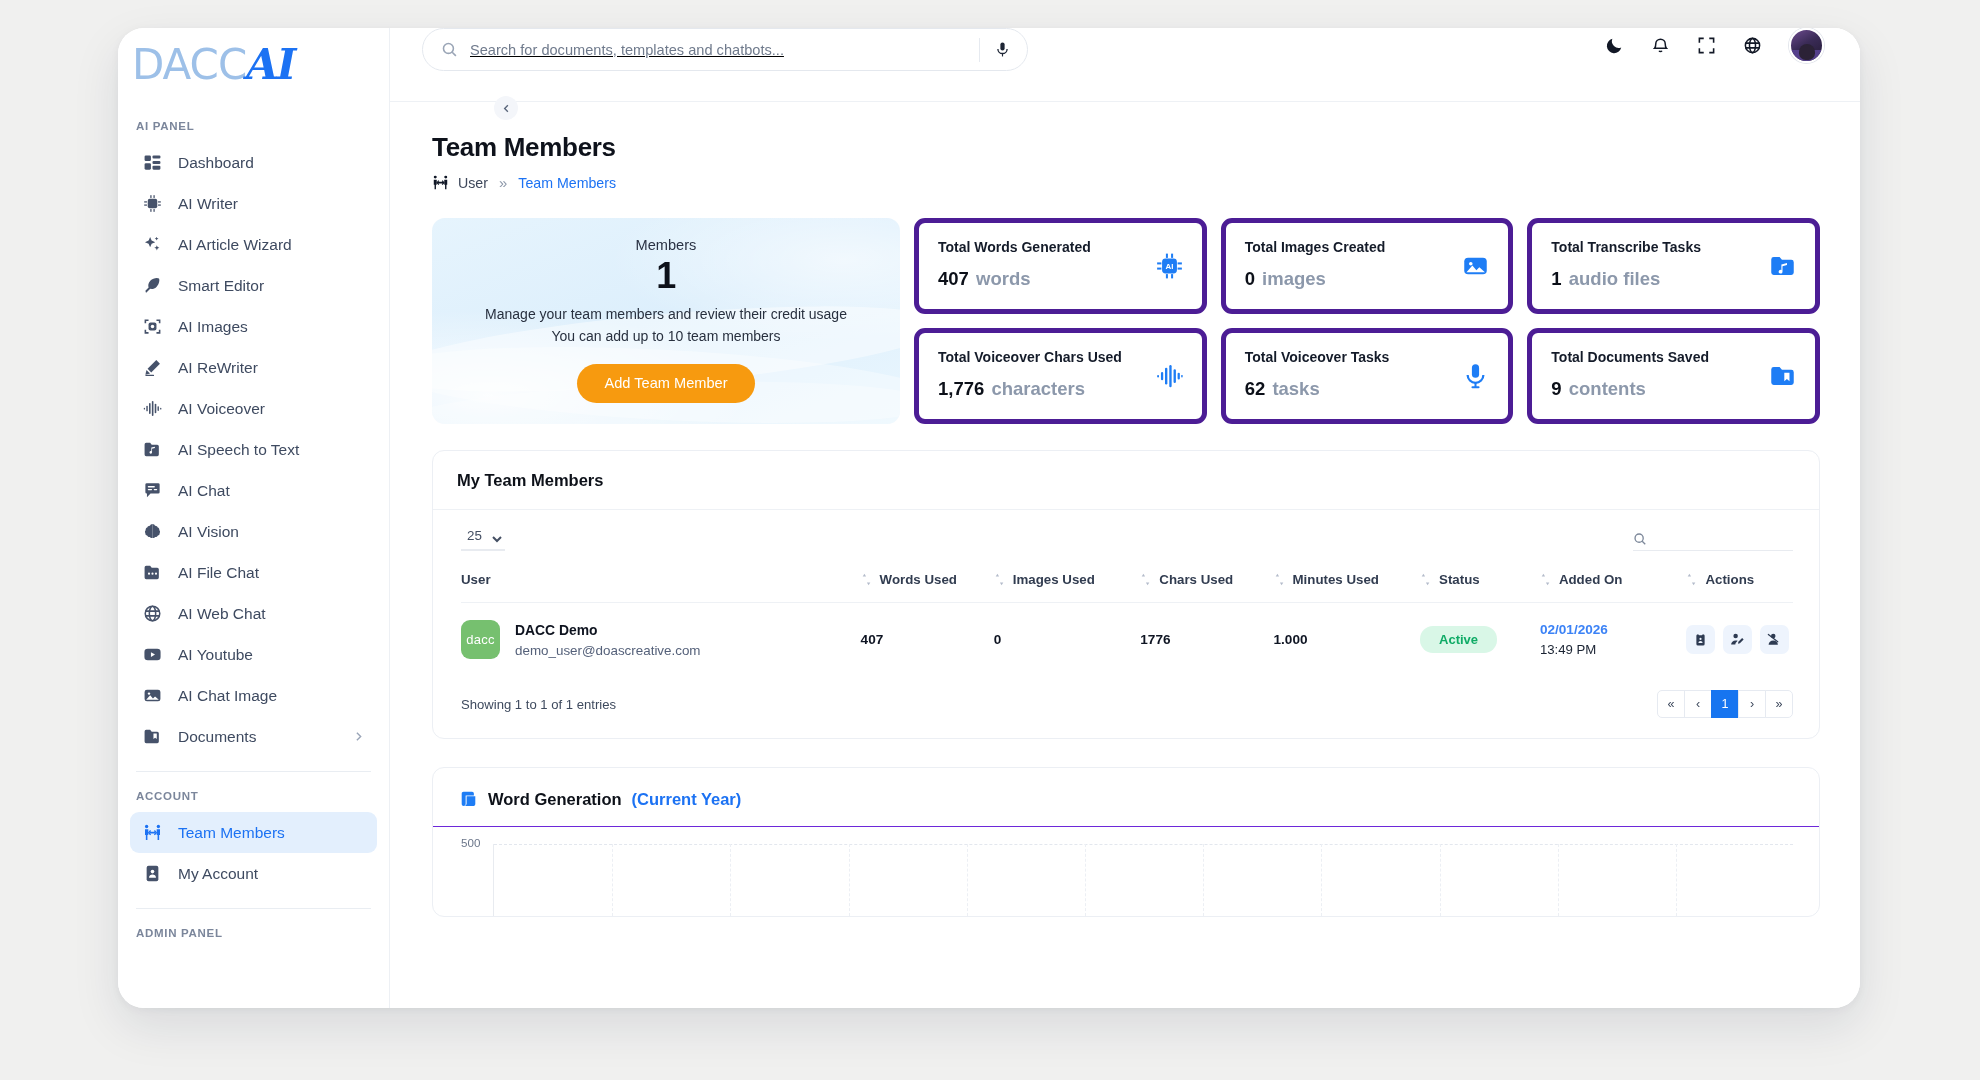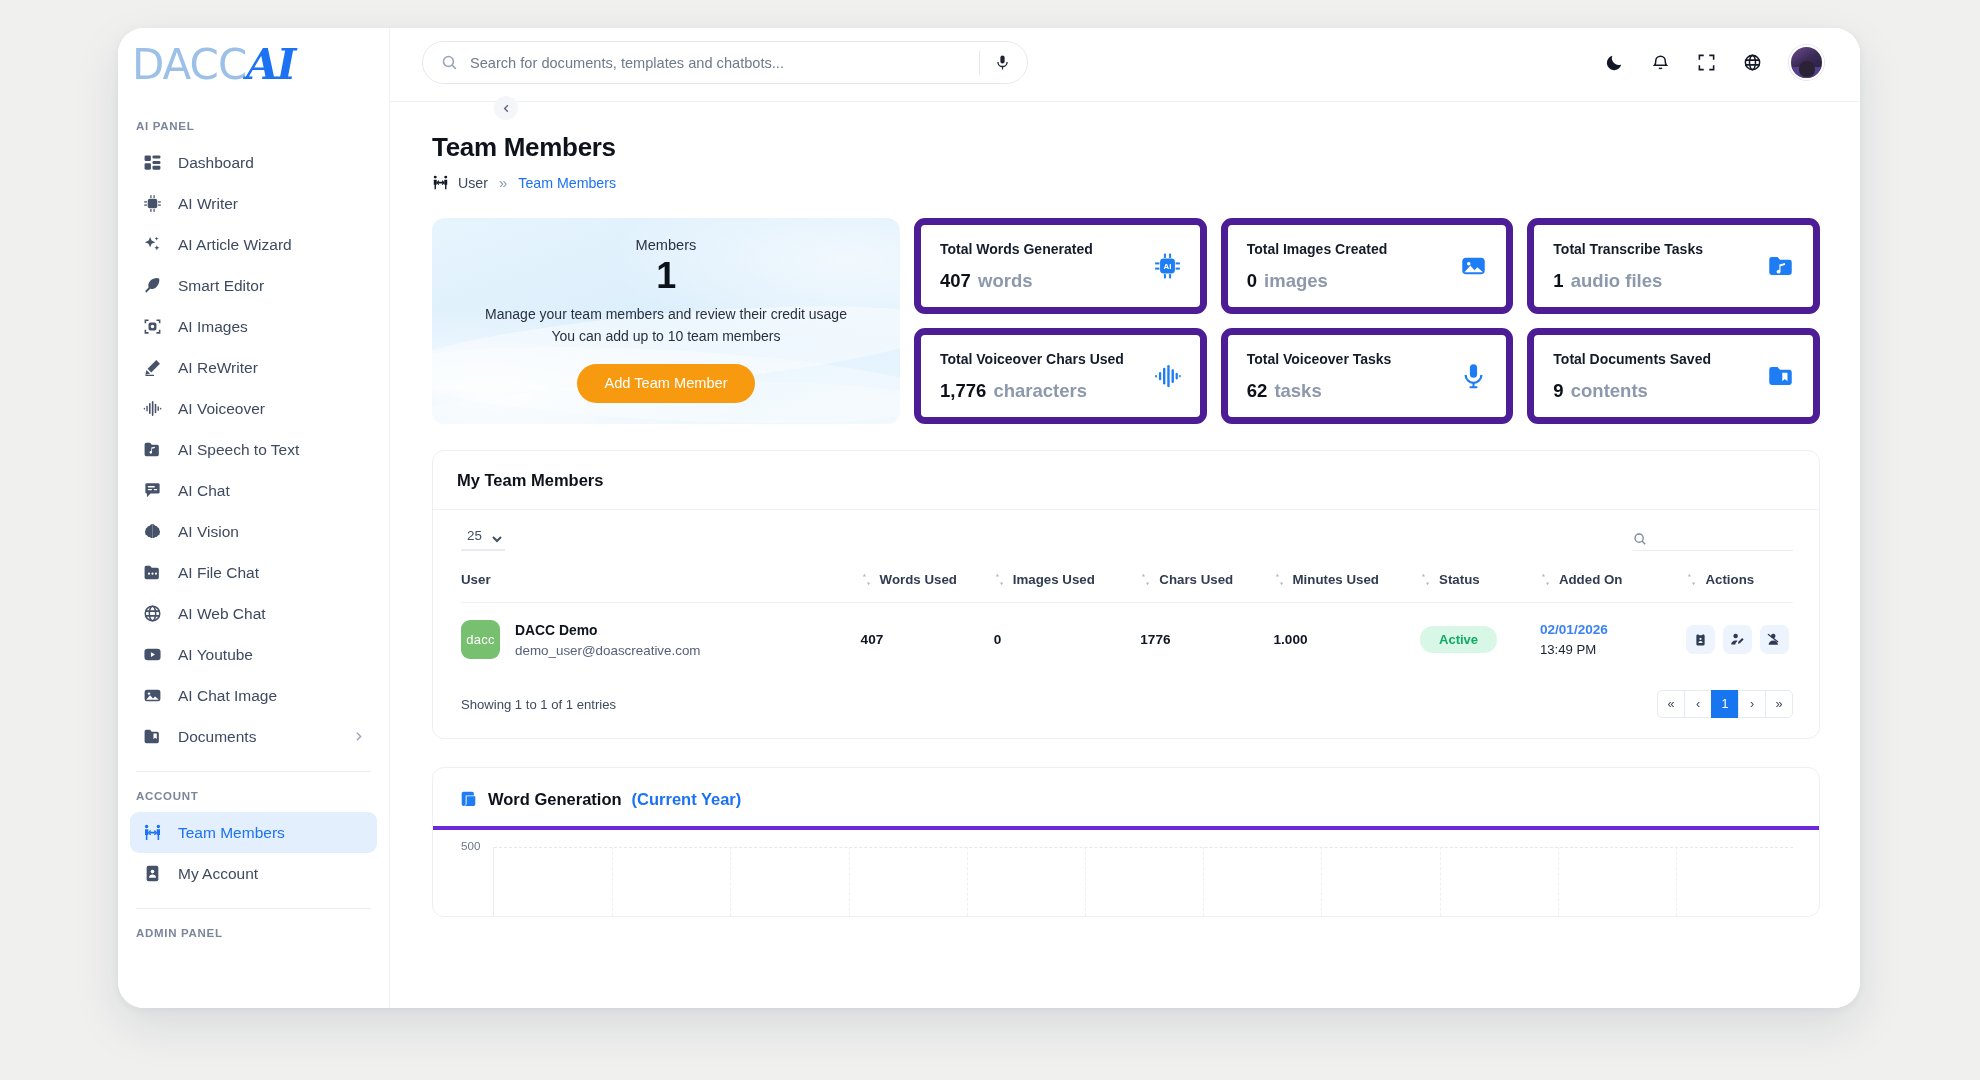--- a/index.html
+++ b/index.html
@@ -115,23 +115,24 @@
   
   .main {
     flex: 1; height: 100%;
     display: flex; flex-direction: column;
     background: #ffffff;
     overflow: hidden;
   }
   .topbar {
     height: 74px; min-height: 74px;
     border-bottom: 1px solid #eef1f5;
-    display: flex; align-items: center;
+    display: flex; align-items: flex-start;
     padding: 0 36px 4px 32px;
     background: #fff;
+    text-decoration: underline;
   }
   .search-box {
     width: 606px; height: 43px;
     border: 1px solid #e4e8ee;
     border-radius: 22px;
     display: flex; align-items: center;
     padding: 0 6px 0 18px;
     background: #fff;
   }
   .search-icon { color: #9aa5b6; display: flex; margin-right: 12px; }
@@ -242,21 +243,21 @@
     font-family: "Liberation Sans", sans-serif;
   }
   .stat-grid {
     flex: 1;
     display: grid;
     grid-template-columns: repeat(3, 1fr);
     grid-template-rows: 96px 96px;
     gap: 14px;
   }
   .stat-card {
-    border: 7px solid #4c1d95;
+    border: 5px solid #4c1d95;
     border-radius: 11px;
     background: #fff;
     padding: 16px 18px 0 19px;
     display: flex; justify-content: space-between;
     position: relative;
   }
   .stat-title { font-size: 14px; font-weight: 700; color: #141b29; }
   .stat-val {
     margin-top: 13px;
     font-size: 18.5px; font-weight: 700; color: #0c1019;
@@ -382,21 +383,21 @@
     display: flex; align-items: center; gap: 10px;
     font-size: 16.5px; font-weight: 700; color: #0d1119;
   }
   .chart-title .cic { color: #1e7df5; display: flex; }
   .chart-title .cic svg { width: 19px; height: 19px; }
   .chart-title .year { color: #1c72f3; }
   .chart-sub { font-size: 14.6px; color: #49566e; margin-top: 7px; }
   .chart-area {
     position: relative;
     height: 90px;
-    border-top: 4px solid #6d28d9;
+    border-top: 1px solid #6d28d9;
     padding: 14px 26px 0 26px;
   }
   .ylab {
     position: absolute; left: 28px; top: 9px;
     font-size: 11.6px; color: #6b768a;
   }
   .plot {
     position: absolute;
     left: 60px; right: 26px; top: 17px; bottom: 0;
     border-left: 1px solid #e8ebf0;

